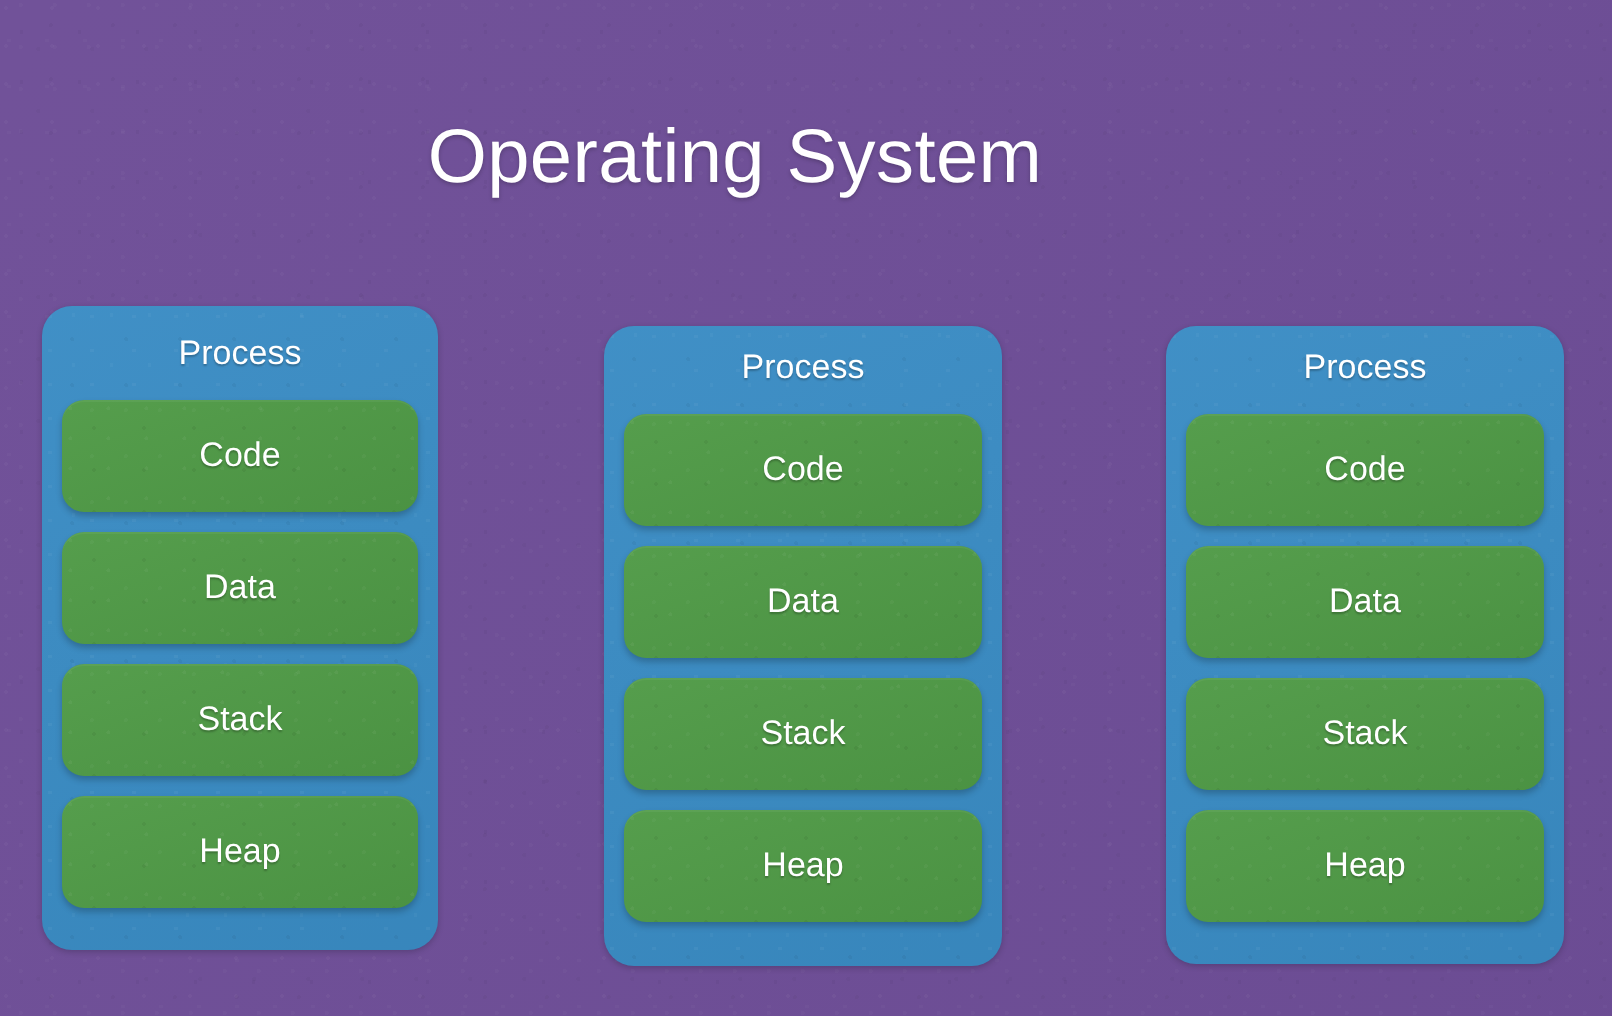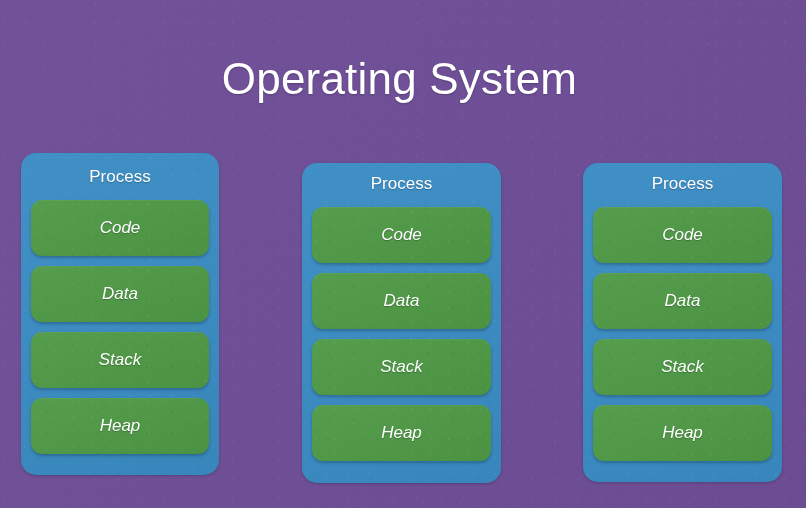--- a/index.html
+++ b/index.html
@@ -27,27 +27,26 @@
   }
 
   
   #slide-title {
     position: absolute;
     left: 0;
     top: 56px;
     width: 735px;
     text-align: center;
     color: #ffffff;
-    font-size: 44px;
+    font-size: 38px;
     font-weight: 300;
     letter-spacing: 0.2px;
     line-height: 46px;
     white-space: nowrap;
     text-shadow: 0 1px 2px rgba(0,0,0,0.22);
-    padding-left: 32px;
   }
 
   
   .process-panel {
     position: absolute;
     background-color: #3a8cc4;
     background-image:
       radial-gradient(circle at 19% 31%, rgba(255,255,255,0.040) 0 1px, transparent 1px),
       radial-gradient(circle at 56% 72%, rgba(0,0,0,0.045) 0 1px, transparent 1px),
       radial-gradient(circle at 83% 18%, rgba(255,255,255,0.030) 0 1px, transparent 1px),
@@ -92,21 +91,20 @@
                 inset 0 1px 0 rgba(255,255,255,0.05);
     box-sizing: border-box;
   }
   .segment-label {
     color: #ffffff;
     font-size: 17px;
     font-weight: 400;
     line-height: 22px;
     white-space: nowrap;
     text-shadow: 0 1px 1px rgba(0,0,0,0.25);
-    font-style: italic;
   }
 </style>
 </head>
 <body>
 
 <div id="slide">
 
   <div id="slide-title">Operating System</div>
 
   <div id="process-container">

